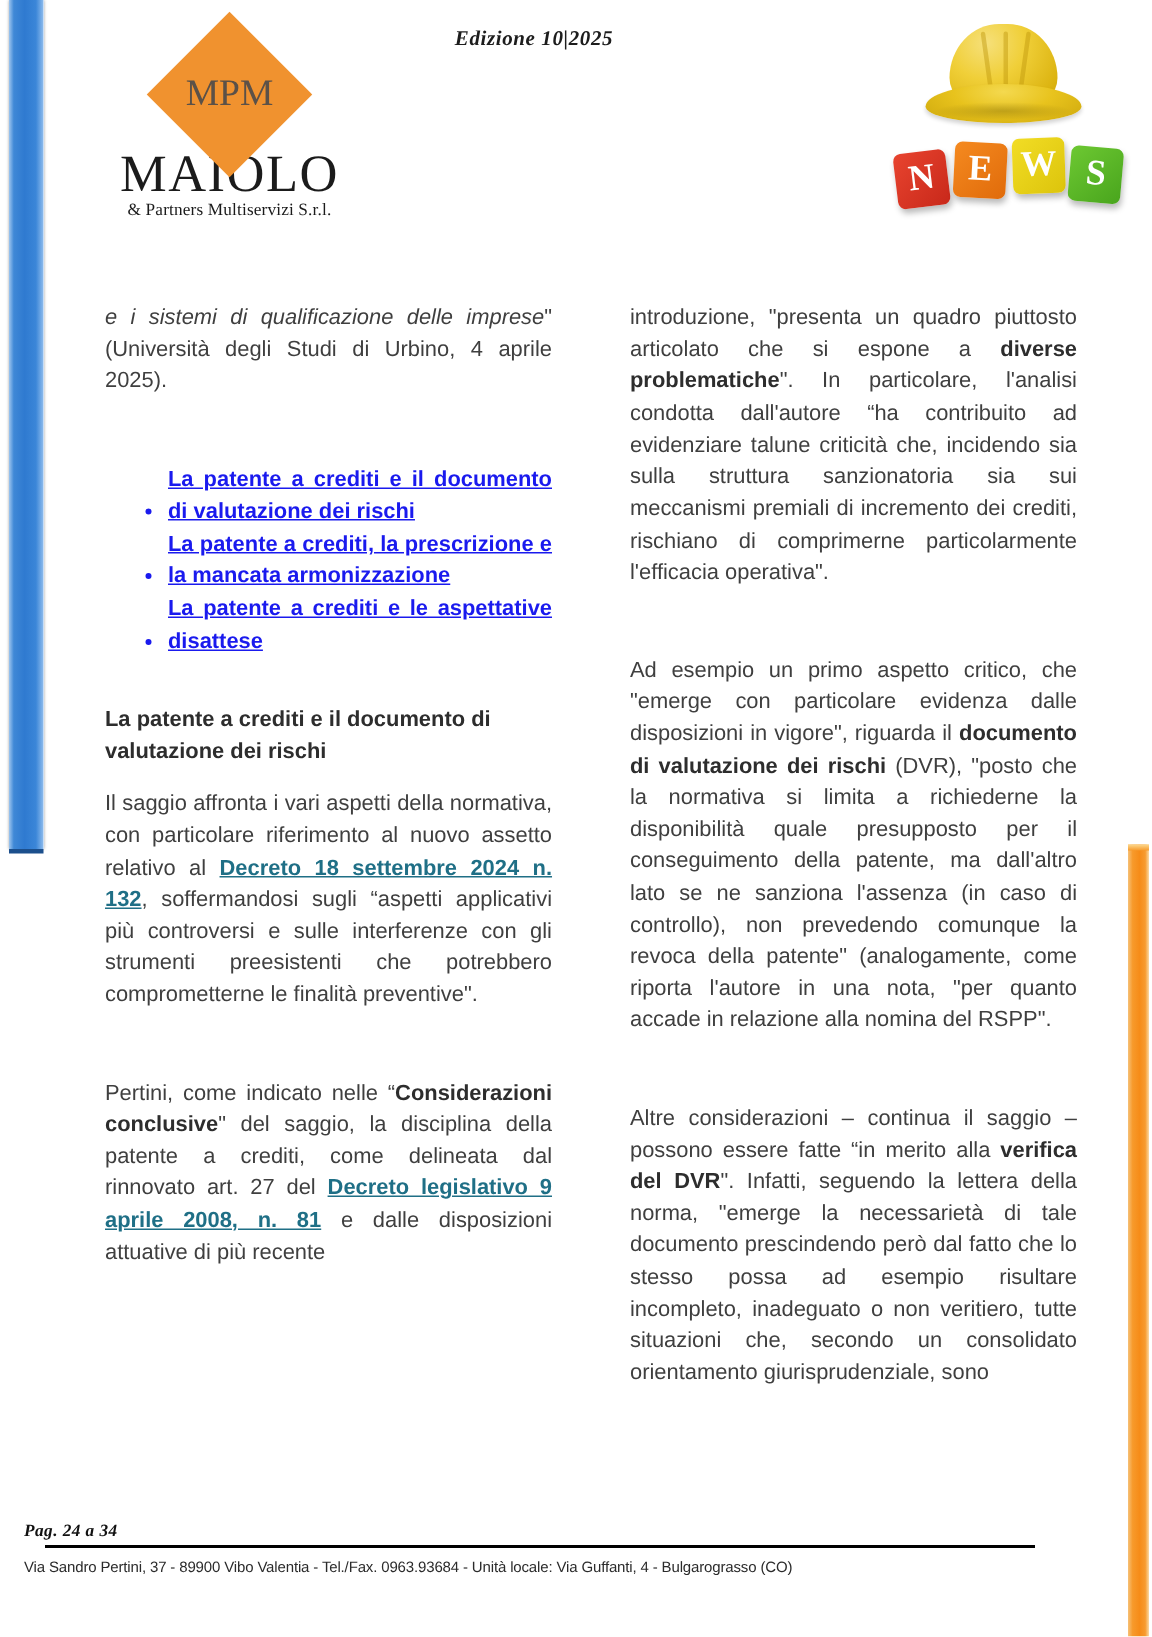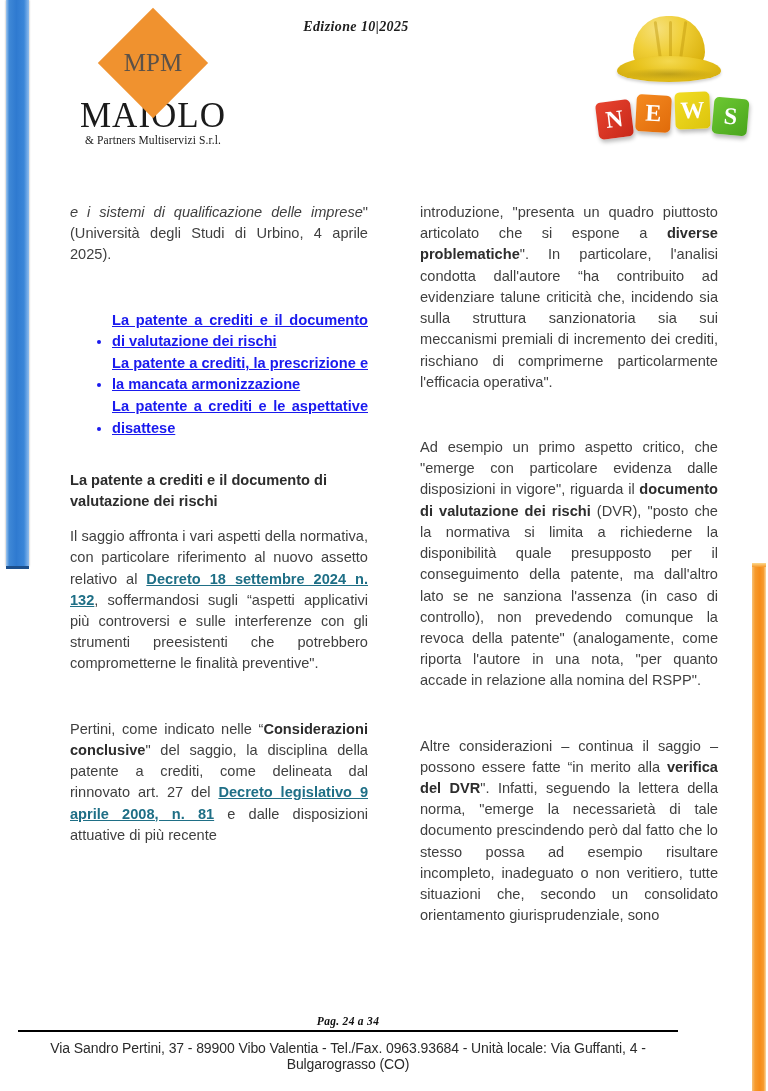--- a/index.html
+++ b/index.html
@@ -231,24 +231,23 @@
     color: #2d2d2d;
     font-size: 14.6px;
     line-height: 1.45;
     text-align: left;
     margin: 0;
   }
 
   
   .footer {
     position: absolute;
-    left: 4px; bottom: 0;
+    left: 16px; bottom: 0;
     width: 688px;
     height: 88px;
-    text-align: center;
   }
   .pagenum {
     font-family: "Liberation Serif", serif;
     font-style: italic;
     font-weight: bold;
     font-size: 11.5px;
     color: #111;
     margin-top: 12px;
     letter-spacing: 0.3px;
   }
@@ -262,21 +261,21 @@
     font-family: "Liberation Serif", serif;
     font-style: italic;
     font-weight: bold;
     font-size: 16px;
     color: #111;
     margin-top: 7px;
     letter-spacing: 0.2px;
   }
   .footer-address {
     font-family: "Liberation Sans", sans-serif;
-    font-size: 14px;
+    font-size: 10px;
     color: #2b2b2b;
     margin-top: 8px;
     letter-spacing: -0.1px;
   }
 </style>
 </head>
 <body>
 
 <div class="left-bar"></div>
 <div class="right-bar"></div>

